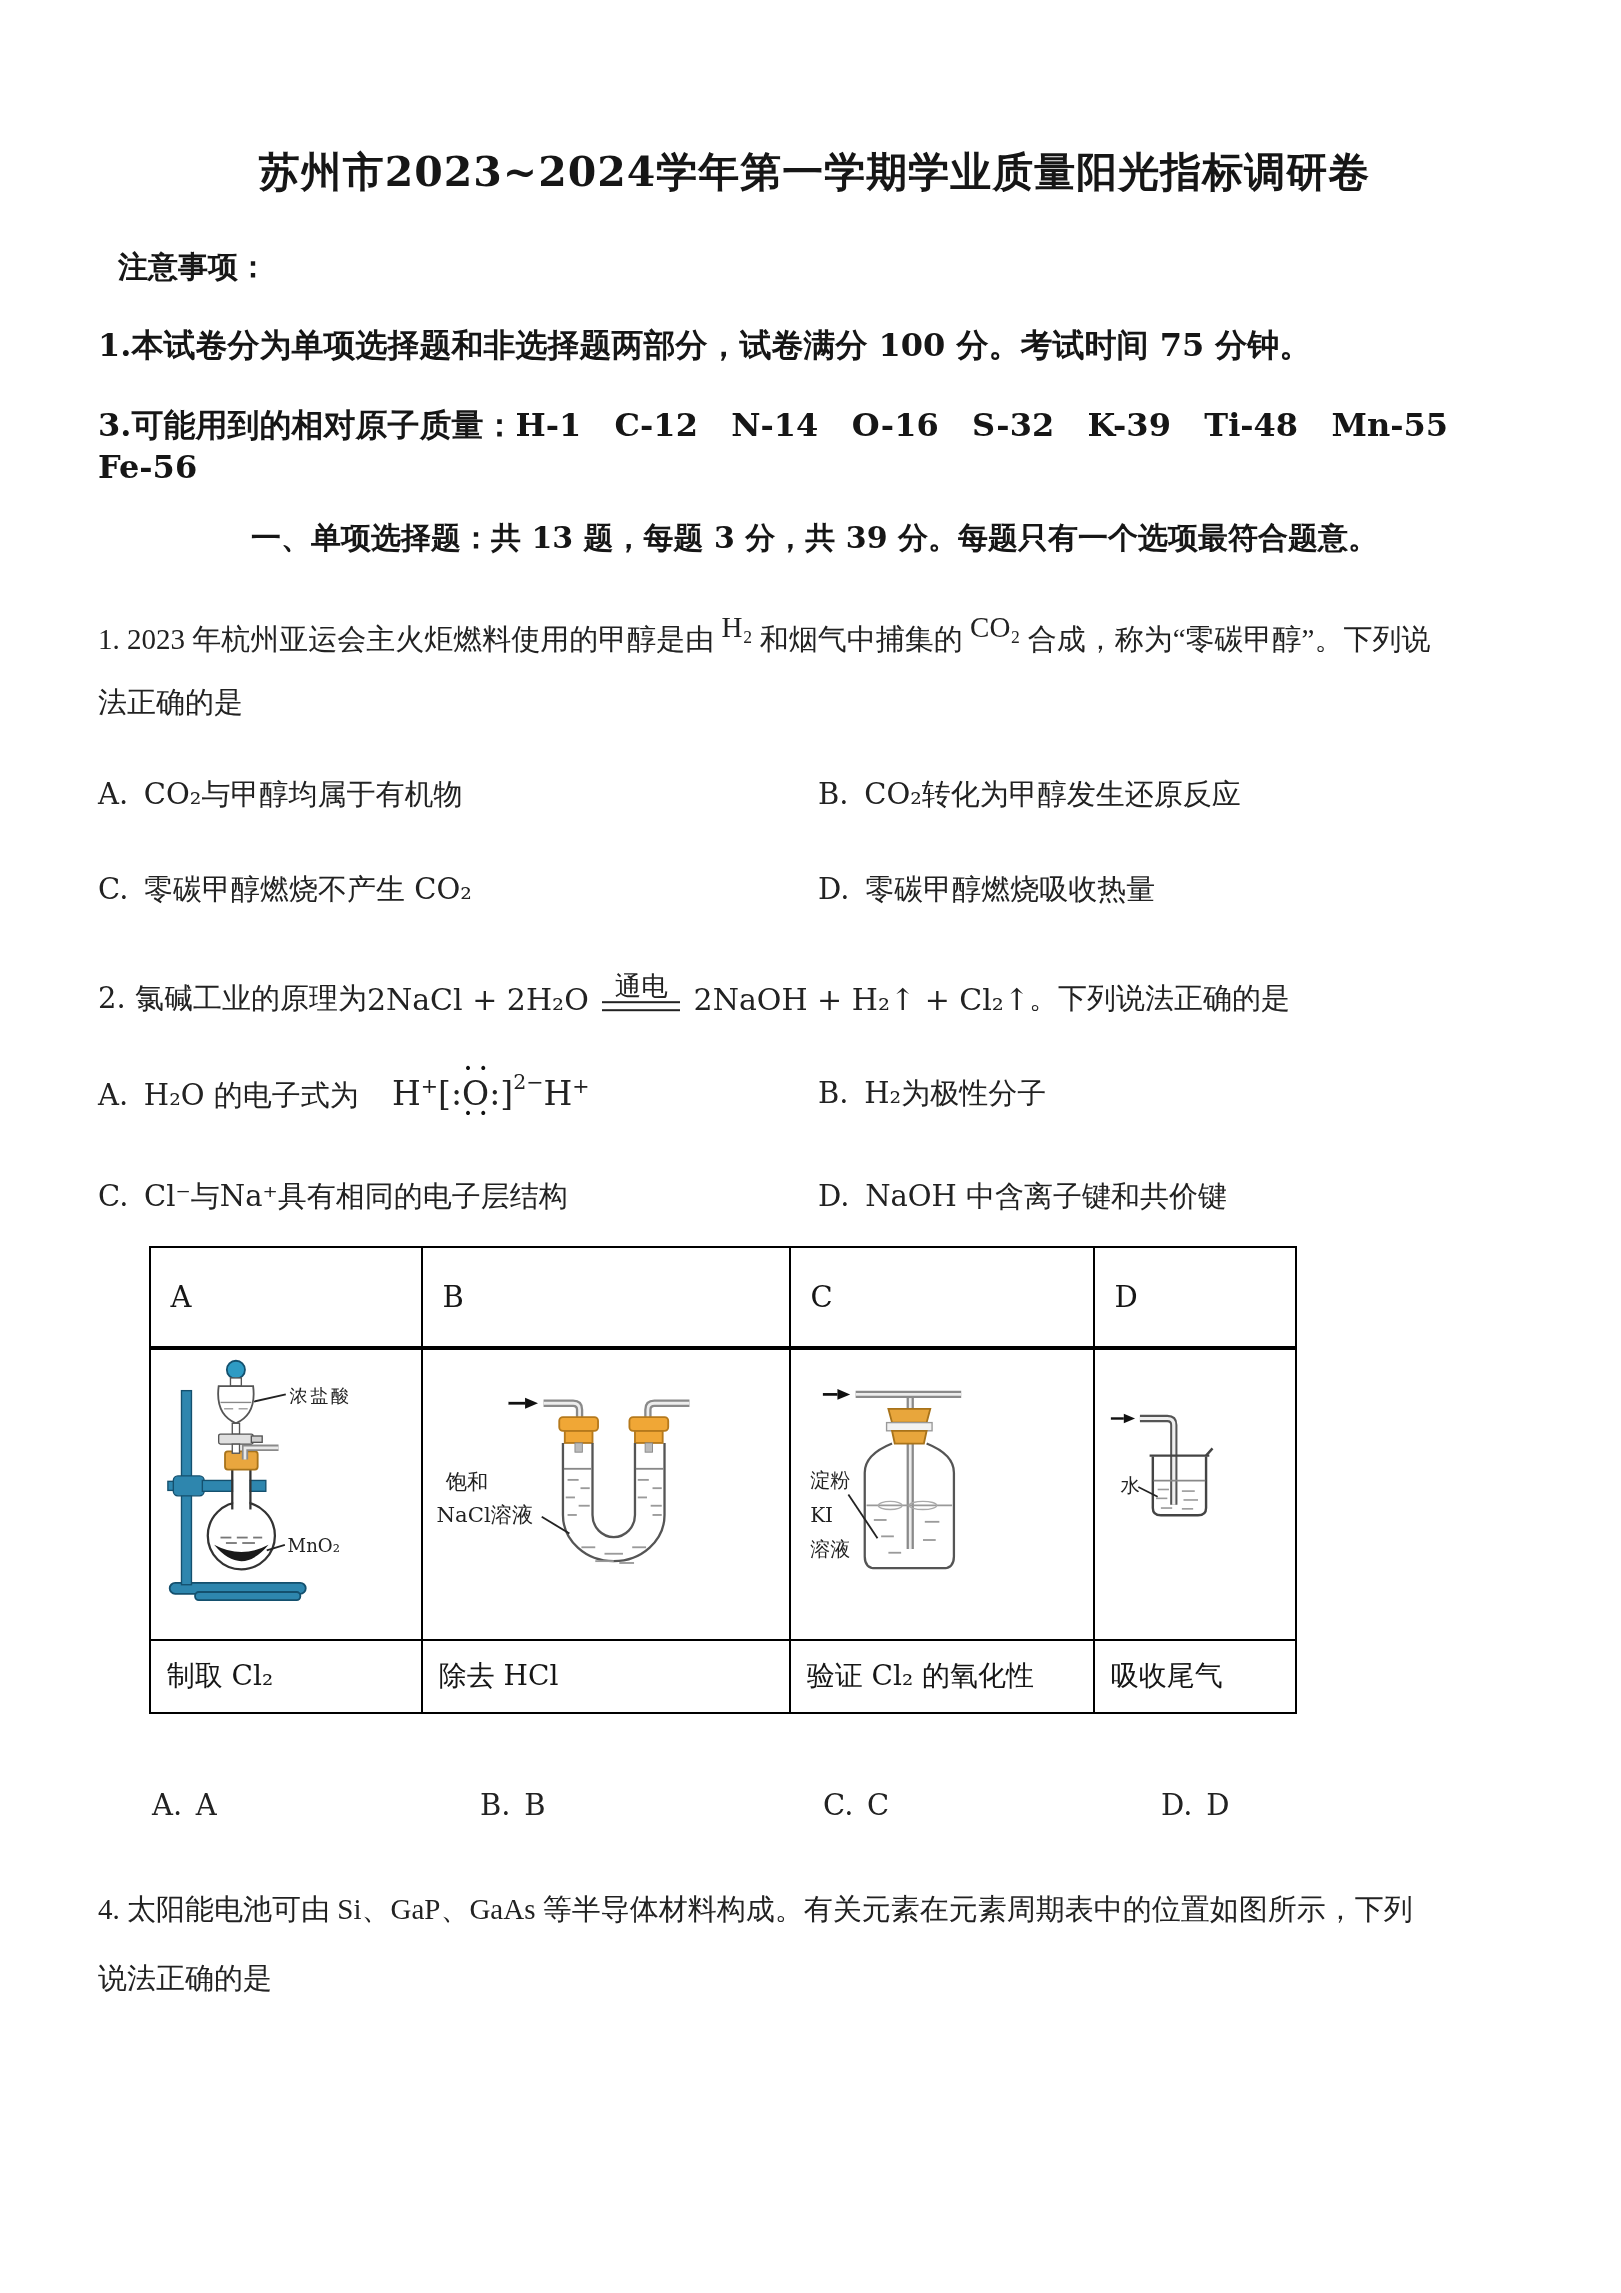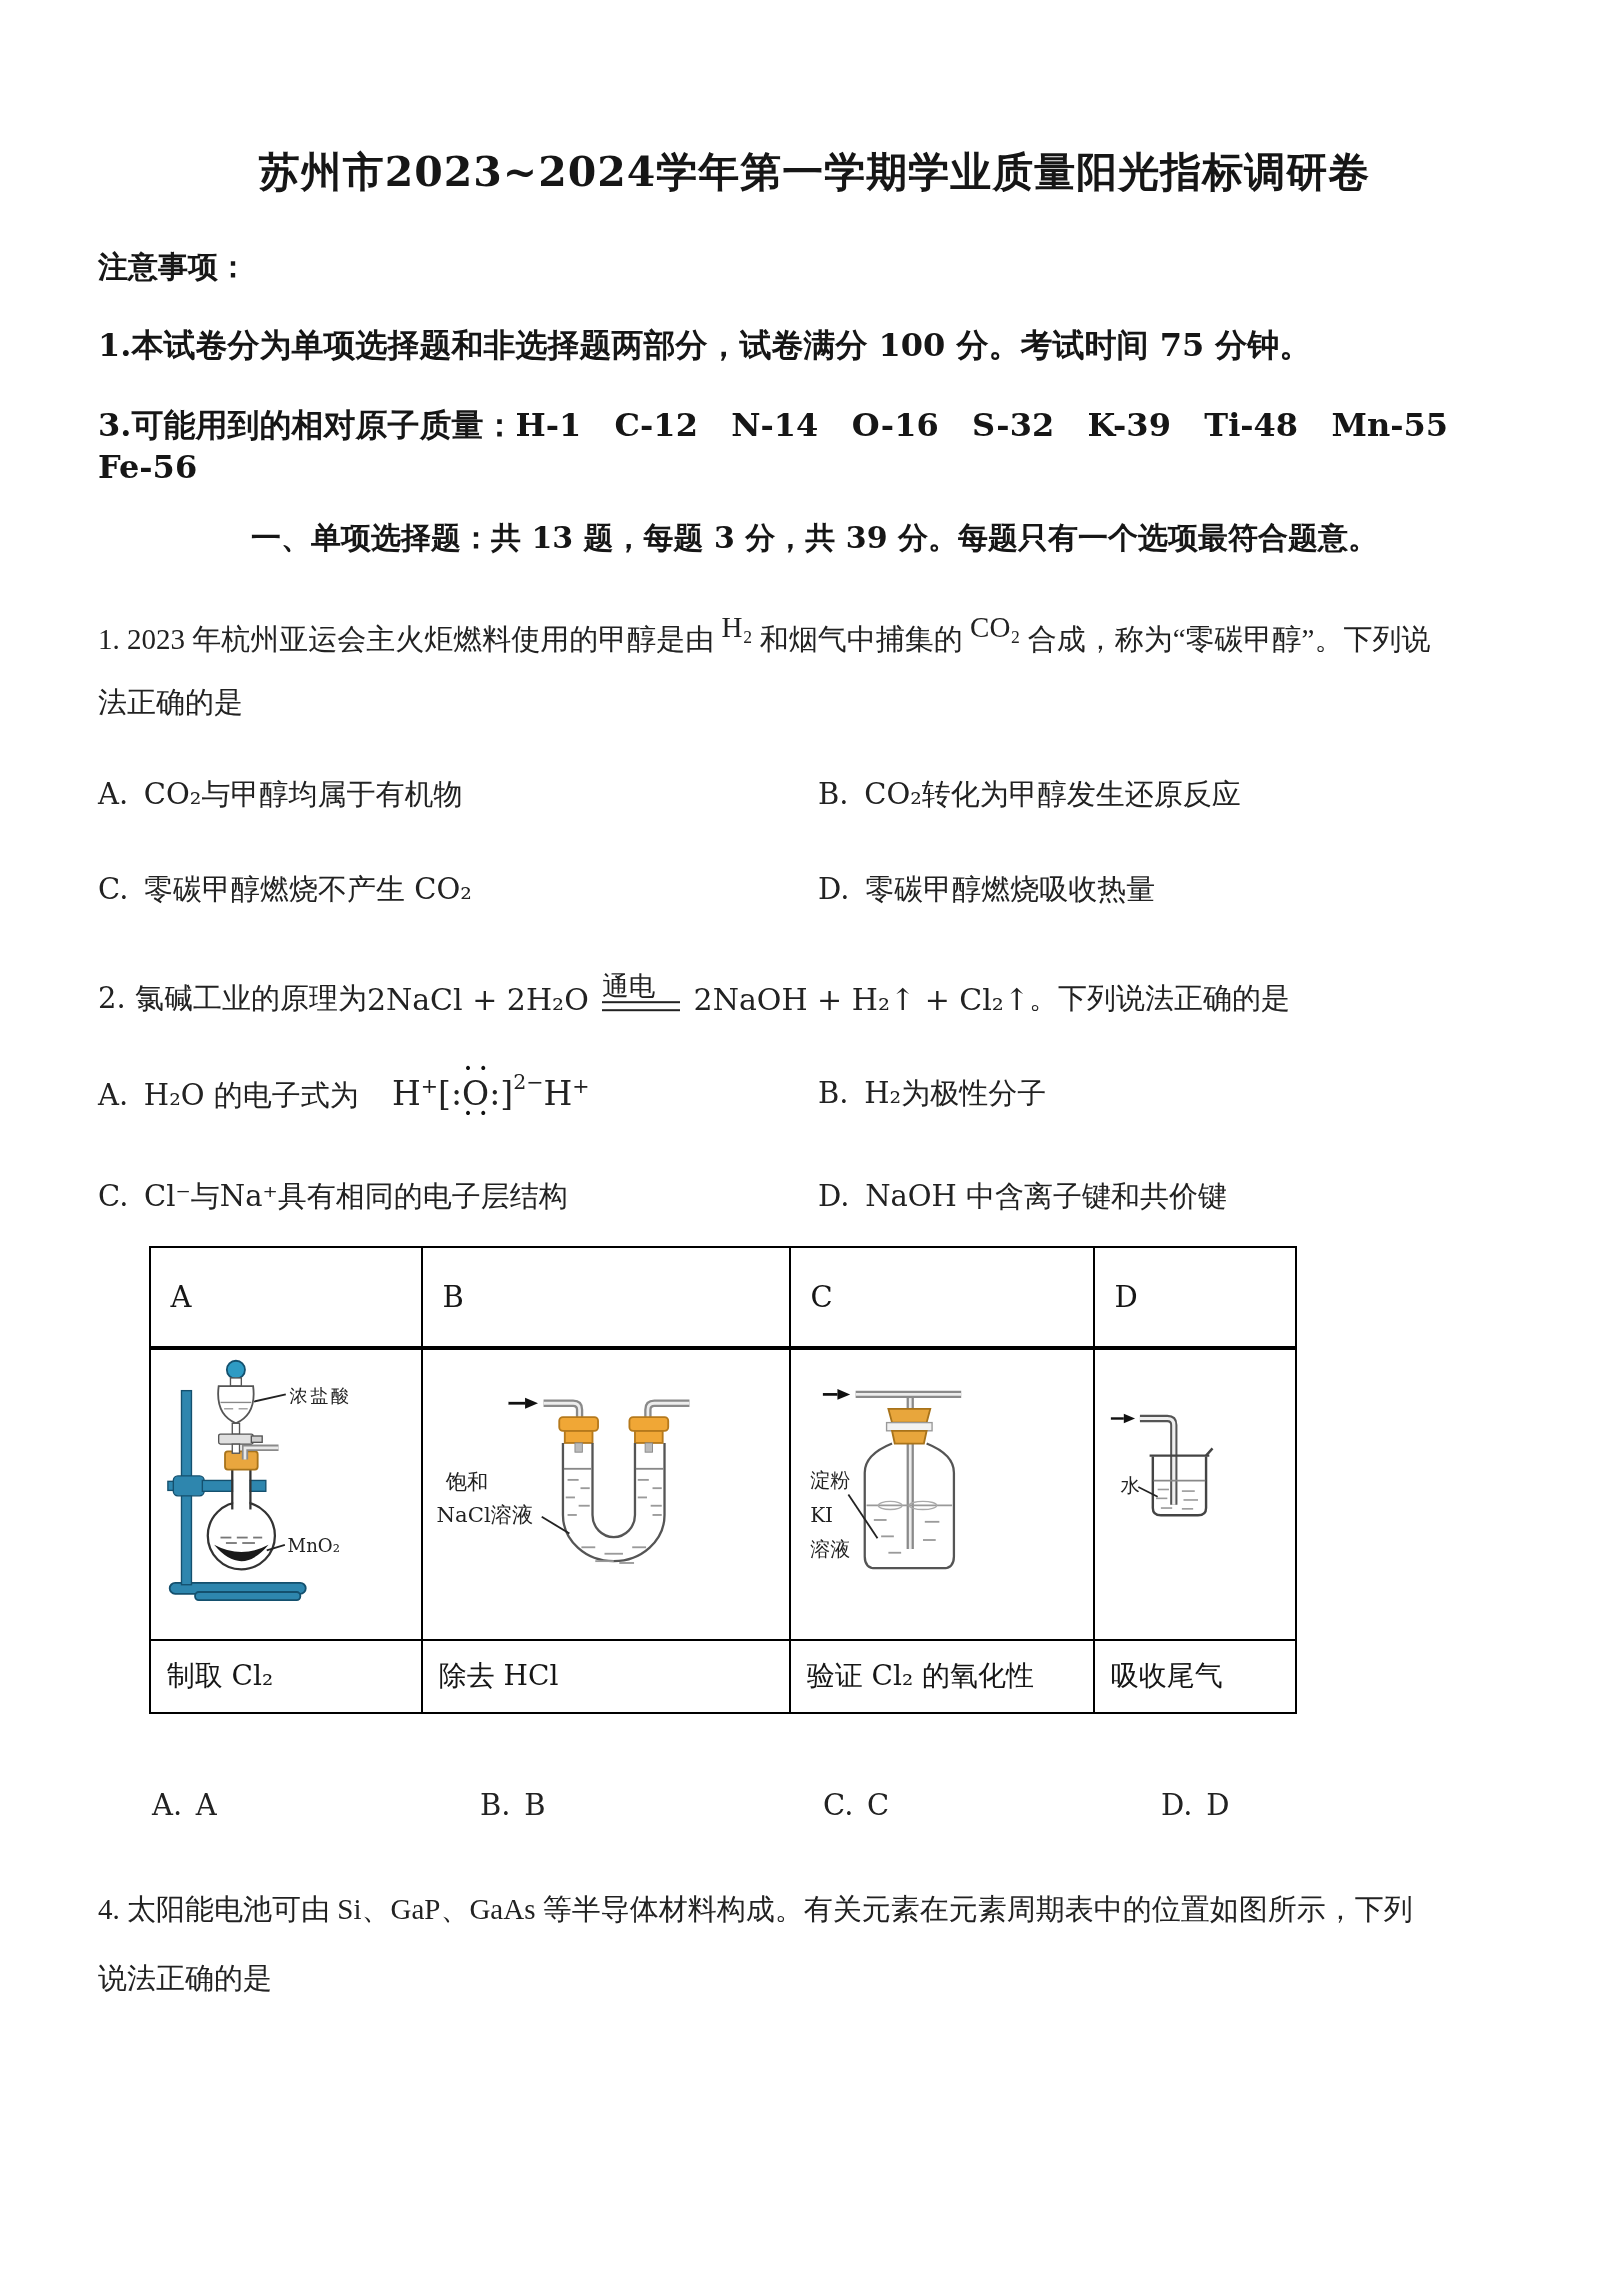--- a/index.html
+++ b/index.html
@@ -3,31 +3,31 @@
 <meta charset="utf-8">
 <style>
   html,body{margin:0;padding:0;background:#fff;}
   .page{
     width:1621px;height:2294px;background:#ffffff;overflow:hidden;box-sizing:border-box;
     padding:0 90px 0 98px;
     font-family:"DejaVu Serif","Liberation Serif",serif;color:#161616;position:relative;
   }
   .title{padding-top:145px;text-align:center;font-size:41px;font-weight:bold;letter-spacing:1px;}
   .subtitle{text-align:center;font-size:39px;font-weight:bold;margin-top:39px;}
-  .notes-heading{font-size:30px;font-weight:bold;margin-top:47px;}
+  .notes-heading{font-size:30px;font-weight:bold;margin-top:47px;margin-left:20px;}
   .note{font-size:32px;font-weight:bold;margin-top:36px;white-space:pre-wrap;}
   .section-header{font-size:30px;font-weight:bold;margin-top:32px;text-align:center;}
   .qtext{font-size:29px;margin-top:49px;line-height:63px;color:#222;font-family:Liberation Serif, serif;}
   .raise{position:relative;top:-11.8px;display:inline-block;}
   .raise-sm{position:relative;top:-7.8px;display:inline-block;}
   .opts{display:grid;grid-template-columns:720px 1fr;row-gap:55px;margin-top:41px;font-size:29px;color:#222;}
   .opt{display:flex;gap:15.7px;align-items:baseline;}
   .eq-row{margin-top:69px;font-size:29px;color:#222;display:flex;align-items:center;flex-wrap:nowrap;}
   .eq{font-size:30px;white-space:pre;}
-  .cond{display:inline-flex;flex-direction:column;align-items:flex-start;margin:0 3.9px;transform:translateY(-7.8px);}
+  .cond{display:inline-flex;flex-direction:column;align-items:center;margin:0 3.9px;transform:translateY(-7.8px);}
   .cond-label{font-size:26.5px;color:#222;line-height:1.1;}
   .dblbar{width:78px;height:9.8px;border-top:2.9px solid #222;border-bottom:2.9px solid #222;box-sizing:border-box;margin-top:1px;}
   .lewis{font-size:33px;margin-left:17.6px;white-space:nowrap;}
   .lewis sup{font-size:20.6px;}
   .chg{font-size:21.6px;position:relative;top:-3.9px;}
   .odot{position:relative;display:inline-block;}
   .dots{position:absolute;left:50%;transform:translateX(-50%);font-size:21.6px;font-weight:bold;line-height:1;white-space:nowrap;color:#111;}
   .dots-top{top:-15.7px;}
   .dots-bottom{bottom:-11.8px;}
   table.exp{border-collapse:collapse;margin-top:29px;margin-left:51px;table-layout:fixed;width:1146px;border:2.9px solid #000;}

